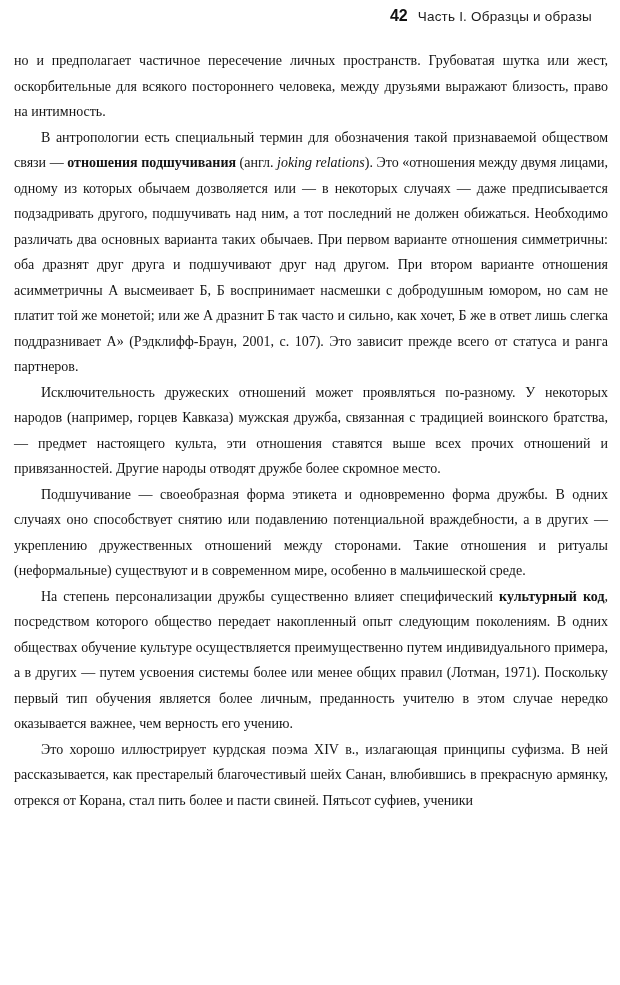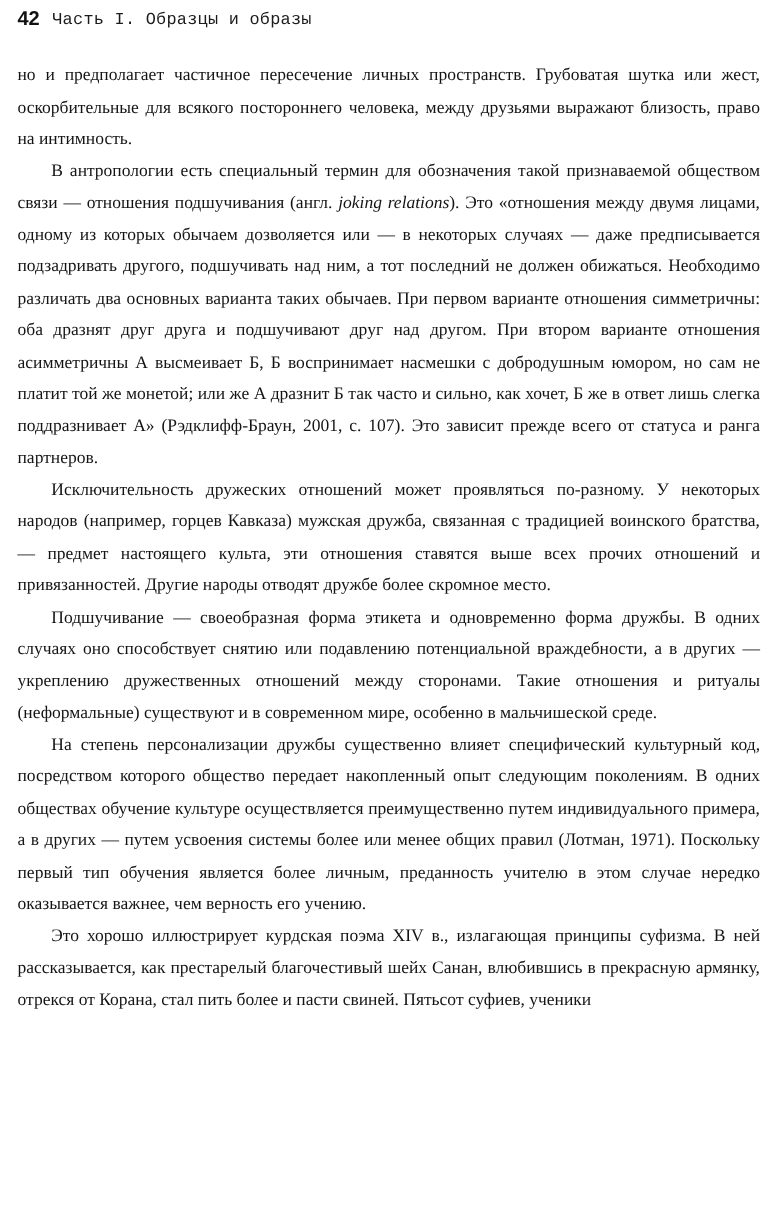--- a/index.html
+++ b/index.html
@@ -25,31 +25,32 @@
   .header {
     position: absolute;
     top: 0px;
     left: 0px;
     right: 0px;
     height: 36px;
     display: flex;
     align-items: flex-start;
     padding: 6px 28px 0 14px;
     box-sizing: border-box;
+    justify-content: flex-end;
   }
   .page-number {
     font-family: "Liberation Sans", "DejaVu Sans", sans-serif;
     font-weight: bold;
     font-size: 16px;
     line-height: 20px;
     color: #111;
     margin-right: 10px;
   }
   .running-title {
-    font-family: Liberation Mono, monospace;
+    font-family: Liberation Sans, sans-serif;
     font-size: 13.5px;
     line-height: 20px;
     color: #1c1c1c;
     letter-spacing: 0.2px;
     padding-top: 1px;
   }
   .body-text {
     position: absolute;
     top: 48px;
     left: 14px;
@@ -62,21 +63,21 @@
     hyphens: manual;
   }
   .body-text p {
     margin: 0;
     text-indent: 27px;
   }
   .body-text p.noindent {
     text-indent: 0;
   }
   b, .bold {
-    font-weight: normal;
+    font-weight: bold;
   }
   i, .ital {
     font-style: italic;
   }
   .page::after {
     content: "";
     position: absolute;
     left: 0;
     right: 0;
     bottom: 0;

